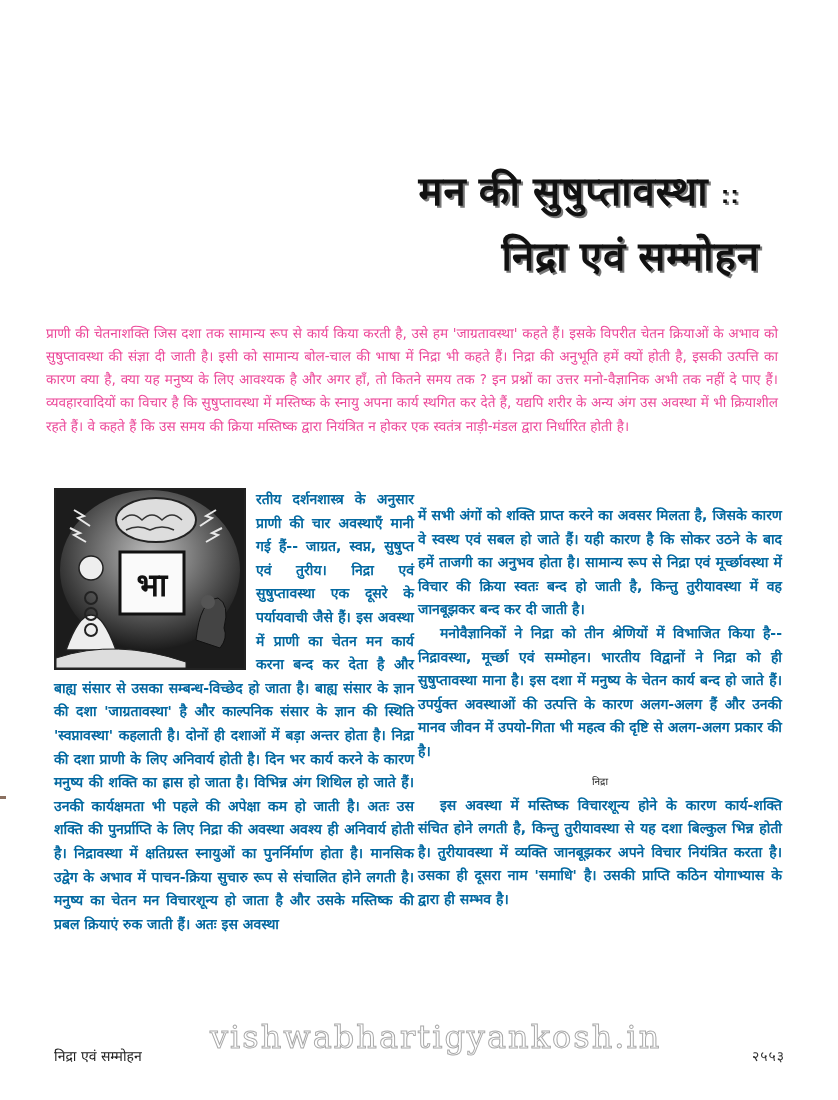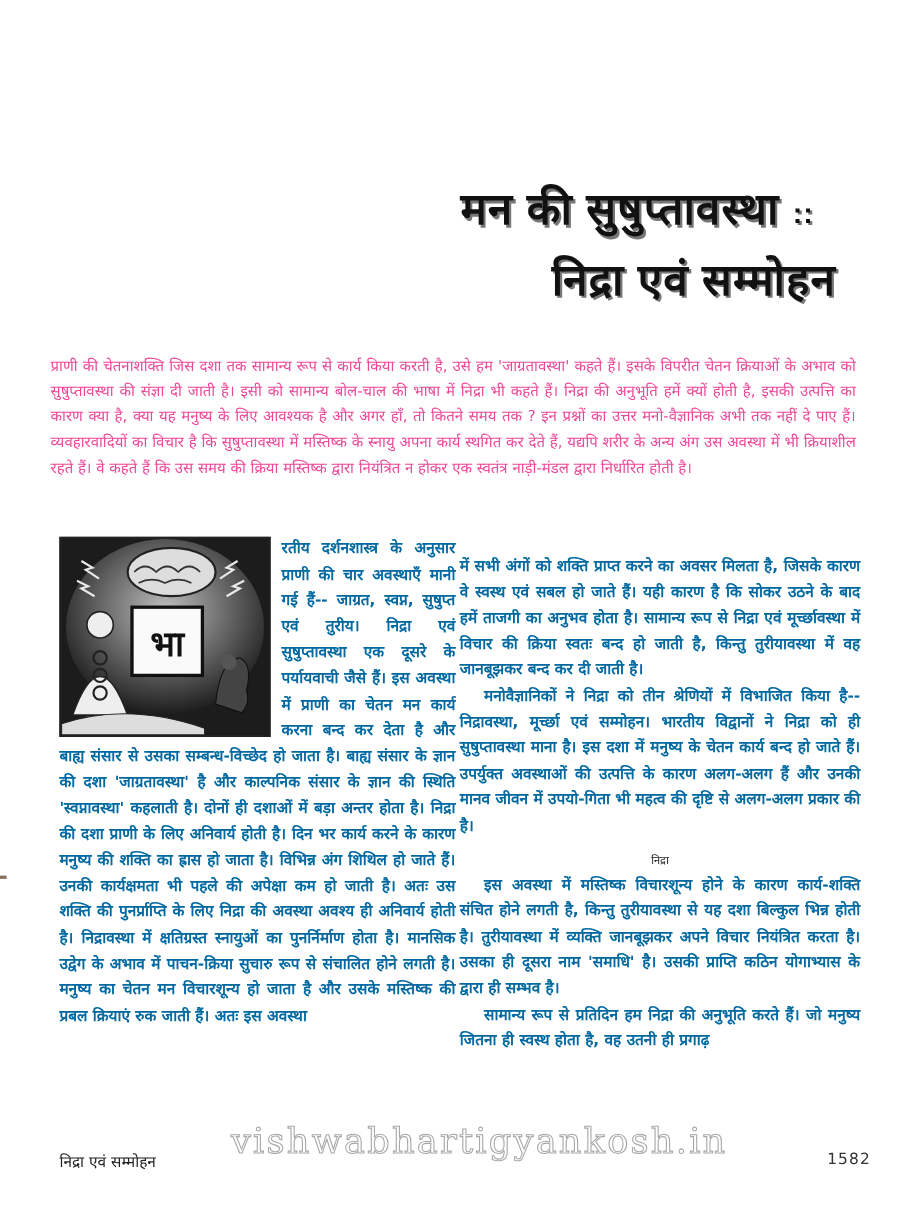--- a/index.html
+++ b/index.html
@@ -96,19 +96,18 @@
     </svg>
   </div>
   <p class="para">रतीय दर्शनशास्त्र के अनुसार प्राणी की चार अवस्थाएँ मानी गई हैं-- जाग्रत, स्वप्न, सुषुप्त एवं तुरीय। निद्रा एवं सुषुप्तावस्था एक दूसरे के पर्यायवाची जैसे हैं। इस अवस्था में प्राणी का चेतन मन कार्य करना बन्द कर देता है और बाह्य संसार से उसका सम्बन्ध-विच्छेद हो जाता है। बाह्य संसार के ज्ञान की दशा 'जाग्रतावस्था' है और काल्पनिक संसार के ज्ञान की स्थिति 'स्वप्नावस्था' कहलाती है। दोनों ही दशाओं में बड़ा अन्तर होता है। निद्रा की दशा प्राणी के लिए अनिवार्य होती है। दिन भर कार्य करने के कारण मनुष्य की शक्ति का ह्रास हो जाता है। विभिन्न अंग शिथिल हो जाते हैं। उनकी कार्यक्षमता भी पहले की अपेक्षा कम हो जाती है। अतः उस शक्ति की पुनर्प्राप्ति के लिए निद्रा की अवस्था अवश्य ही अनिवार्य होती है। निद्रावस्था में क्षतिग्रस्त स्नायुओं का पुनर्निर्माण होता है। मानसिक उद्वेग के अभाव में पाचन-क्रिया सुचारु रूप से संचालित होने लगती है। मनुष्य का चेतन मन विचारशून्य हो जाता है और उसके मस्तिष्क की प्रबल क्रियाएं रुक जाती हैं। अतः इस अवस्था</p>
 </div>
 
 <div class="col-right">
   <p class="para">में सभी अंगों को शक्ति प्राप्त करने का अवसर मिलता है, जिसके कारण वे स्वस्थ एवं सबल हो जाते हैं। यही कारण है कि सोकर उठने के बाद हमें ताजगी का अनुभव होता है। सामान्य रूप से निद्रा एवं मूर्च्छावस्था में विचार की क्रिया स्वतः बन्द हो जाती है, किन्तु तुरीयावस्था में वह जानबूझकर बन्द कर दी जाती है।</p>
   <p class="para indent">मनोवैज्ञानिकों ने निद्रा को तीन श्रेणियों में विभाजित किया है--निद्रावस्था, मूर्च्छा एवं सम्मोहन। भारतीय विद्वानों ने निद्रा को ही सुषुप्तावस्था माना है। इस दशा में मनुष्य के चेतन कार्य बन्द हो जाते हैं। उपर्युक्त अवस्थाओं की उत्पत्ति के कारण अलग-अलग हैं और उनकी मानव जीवन में उपयो-गिता भी महत्व की दृष्टि से अलग-अलग प्रकार की है।</p>
   <div class="subhead">निद्रा</div>
   <p class="para indent">इस अवस्था में मस्तिष्क विचारशून्य होने के कारण कार्य-शक्ति संचित होने लगती है, किन्तु तुरीयावस्था से यह दशा बिल्कुल भिन्न होती है। तुरीयावस्था में व्यक्ति जानबूझकर अपने विचार नियंत्रित करता है। उसका ही दूसरा नाम 'समाधि' है। उसकी प्राप्ति कठिन योगाभ्यास के द्वारा ही सम्भव है।</p>
-  <p class="para indent">सामान्य रूप से प्रतिदिन हम निद्रा की अनुभूति करते हैं। जो मनुष्य जितना ही स्वस्थ होता है, वह उतनी ही प्रगाढ़</p>
 </div>
 
 <div class="watermark">vishwabhartigyankosh.in</div>
 <div class="footer-left">निद्रा एवं सम्मोहन</div>
-<div class="footer-right">1582</div>
+<div class="footer-right">२५५३</div>
 <div class="edge-mark"></div>
 
 </body></html>

